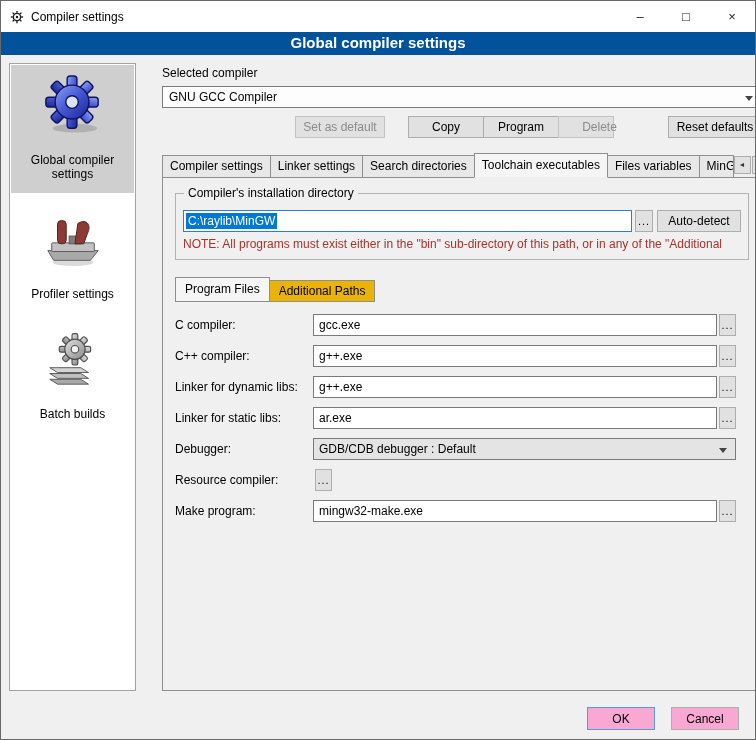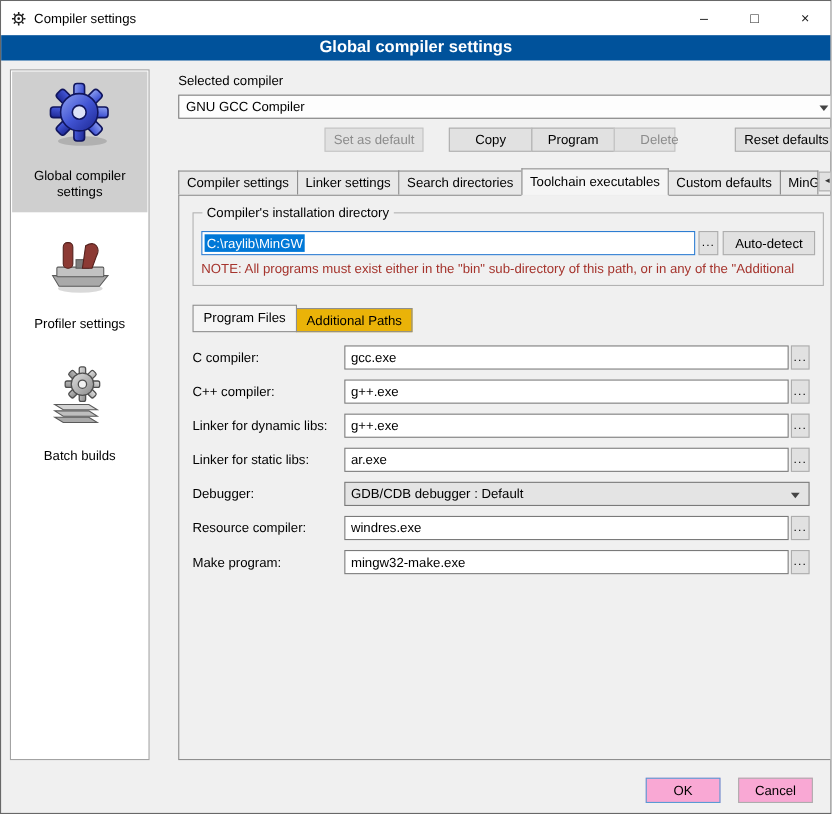--- a/index.html
+++ b/index.html
@@ -306,21 +306,21 @@
       <div class="btn b-rename">Program</div>
       <div class="btn disabled b-delete">Delete</div>
       <div class="btn b-reset">Reset defaults</div>
     </div>
 
     <div class="tabstrip">
       <div class="tab">Compiler settings</div>
       <div class="tab">Linker settings</div>
       <div class="tab">Search directories</div>
       <div class="tab active">Toolchain executables</div>
-      <div class="tab">Custom defaults</div>
+      <div class="tab">Files variables</div>
       <div class="tab clipped">MinGW</div>
       <div class="tab-scrolls">
         <div class="tab-scroll">◄</div>
         <div class="tab-scroll">►</div>
       </div>
     </div>
 
     <div class="panel">
 
       <div class="groupbox">
@@ -377,23 +377,20 @@
         <div class="frow">
           <span class="flabel">Debugger:</span>
           <div class="fcombo">
             <span>GDB/CDB debugger : Default</span>
             <span class="chev"></span>
           </div>
         </div>
 
         <div class="frow">
           <span class="flabel">Resource compiler:</span>
-          <div class="finput">
-            <span>windres.exe</span>
-          </div>
           <div class="dots">...</div>
         </div>
 
         <div class="frow">
           <span class="flabel">Make program:</span>
           <div class="finput">
             <span>mingw32-make.exe</span>
           </div>
           <div class="dots">...</div>
         </div>

